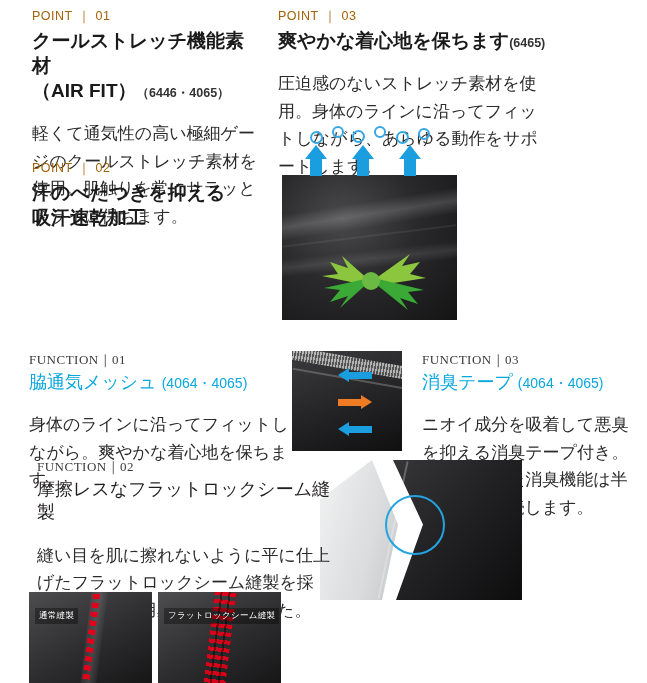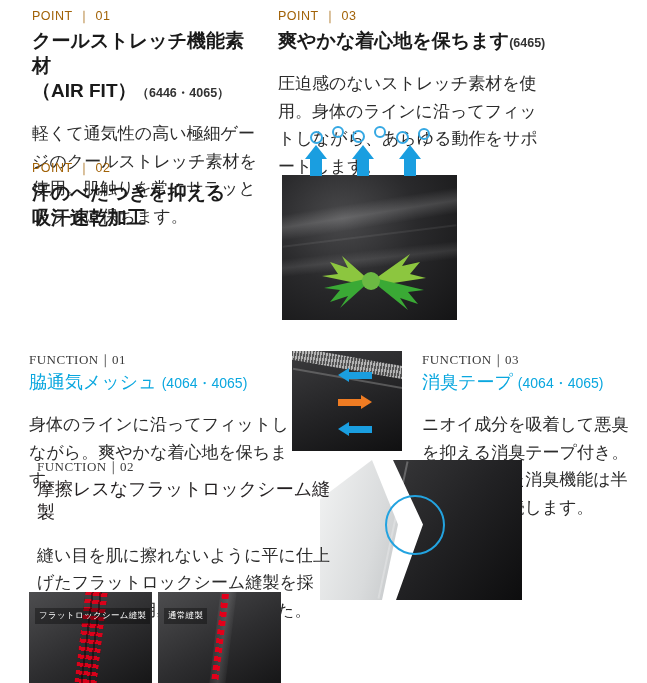--- a/index.html
+++ b/index.html
@@ -399,23 +399,23 @@
       <span>FUNCTION</span><span>｜</span><span>02</span>
     </div>
     <h3 class="func-title">
       <span>摩擦レスなフラットロックシーム縫製</span>
     </h3>
     <p class="body-text">縫い目を肌に擦れないように平に仕上げたフラットロックシーム縫製を採用。快適な着用感を実現しました。</p>
   </div>
 
   <div id="photo-stitch">
     <div class="stitch-panel">
-      <div class="redflat"></div>
-      <div class="stitch-caption">フラットロックシーム縫製</div>
-    </div>
-    <div class="stitch-panel">
       <div class="ridge"></div>
       <div class="redstitch"></div>
       <div class="stitch-caption">通常縫製</div>
     </div>
+    <div class="stitch-panel">
+      <div class="redflat"></div>
+      <div class="stitch-caption">フラットロックシーム縫製</div>
+    </div>
   </div>
 
 </div>
 
 </body></html>

